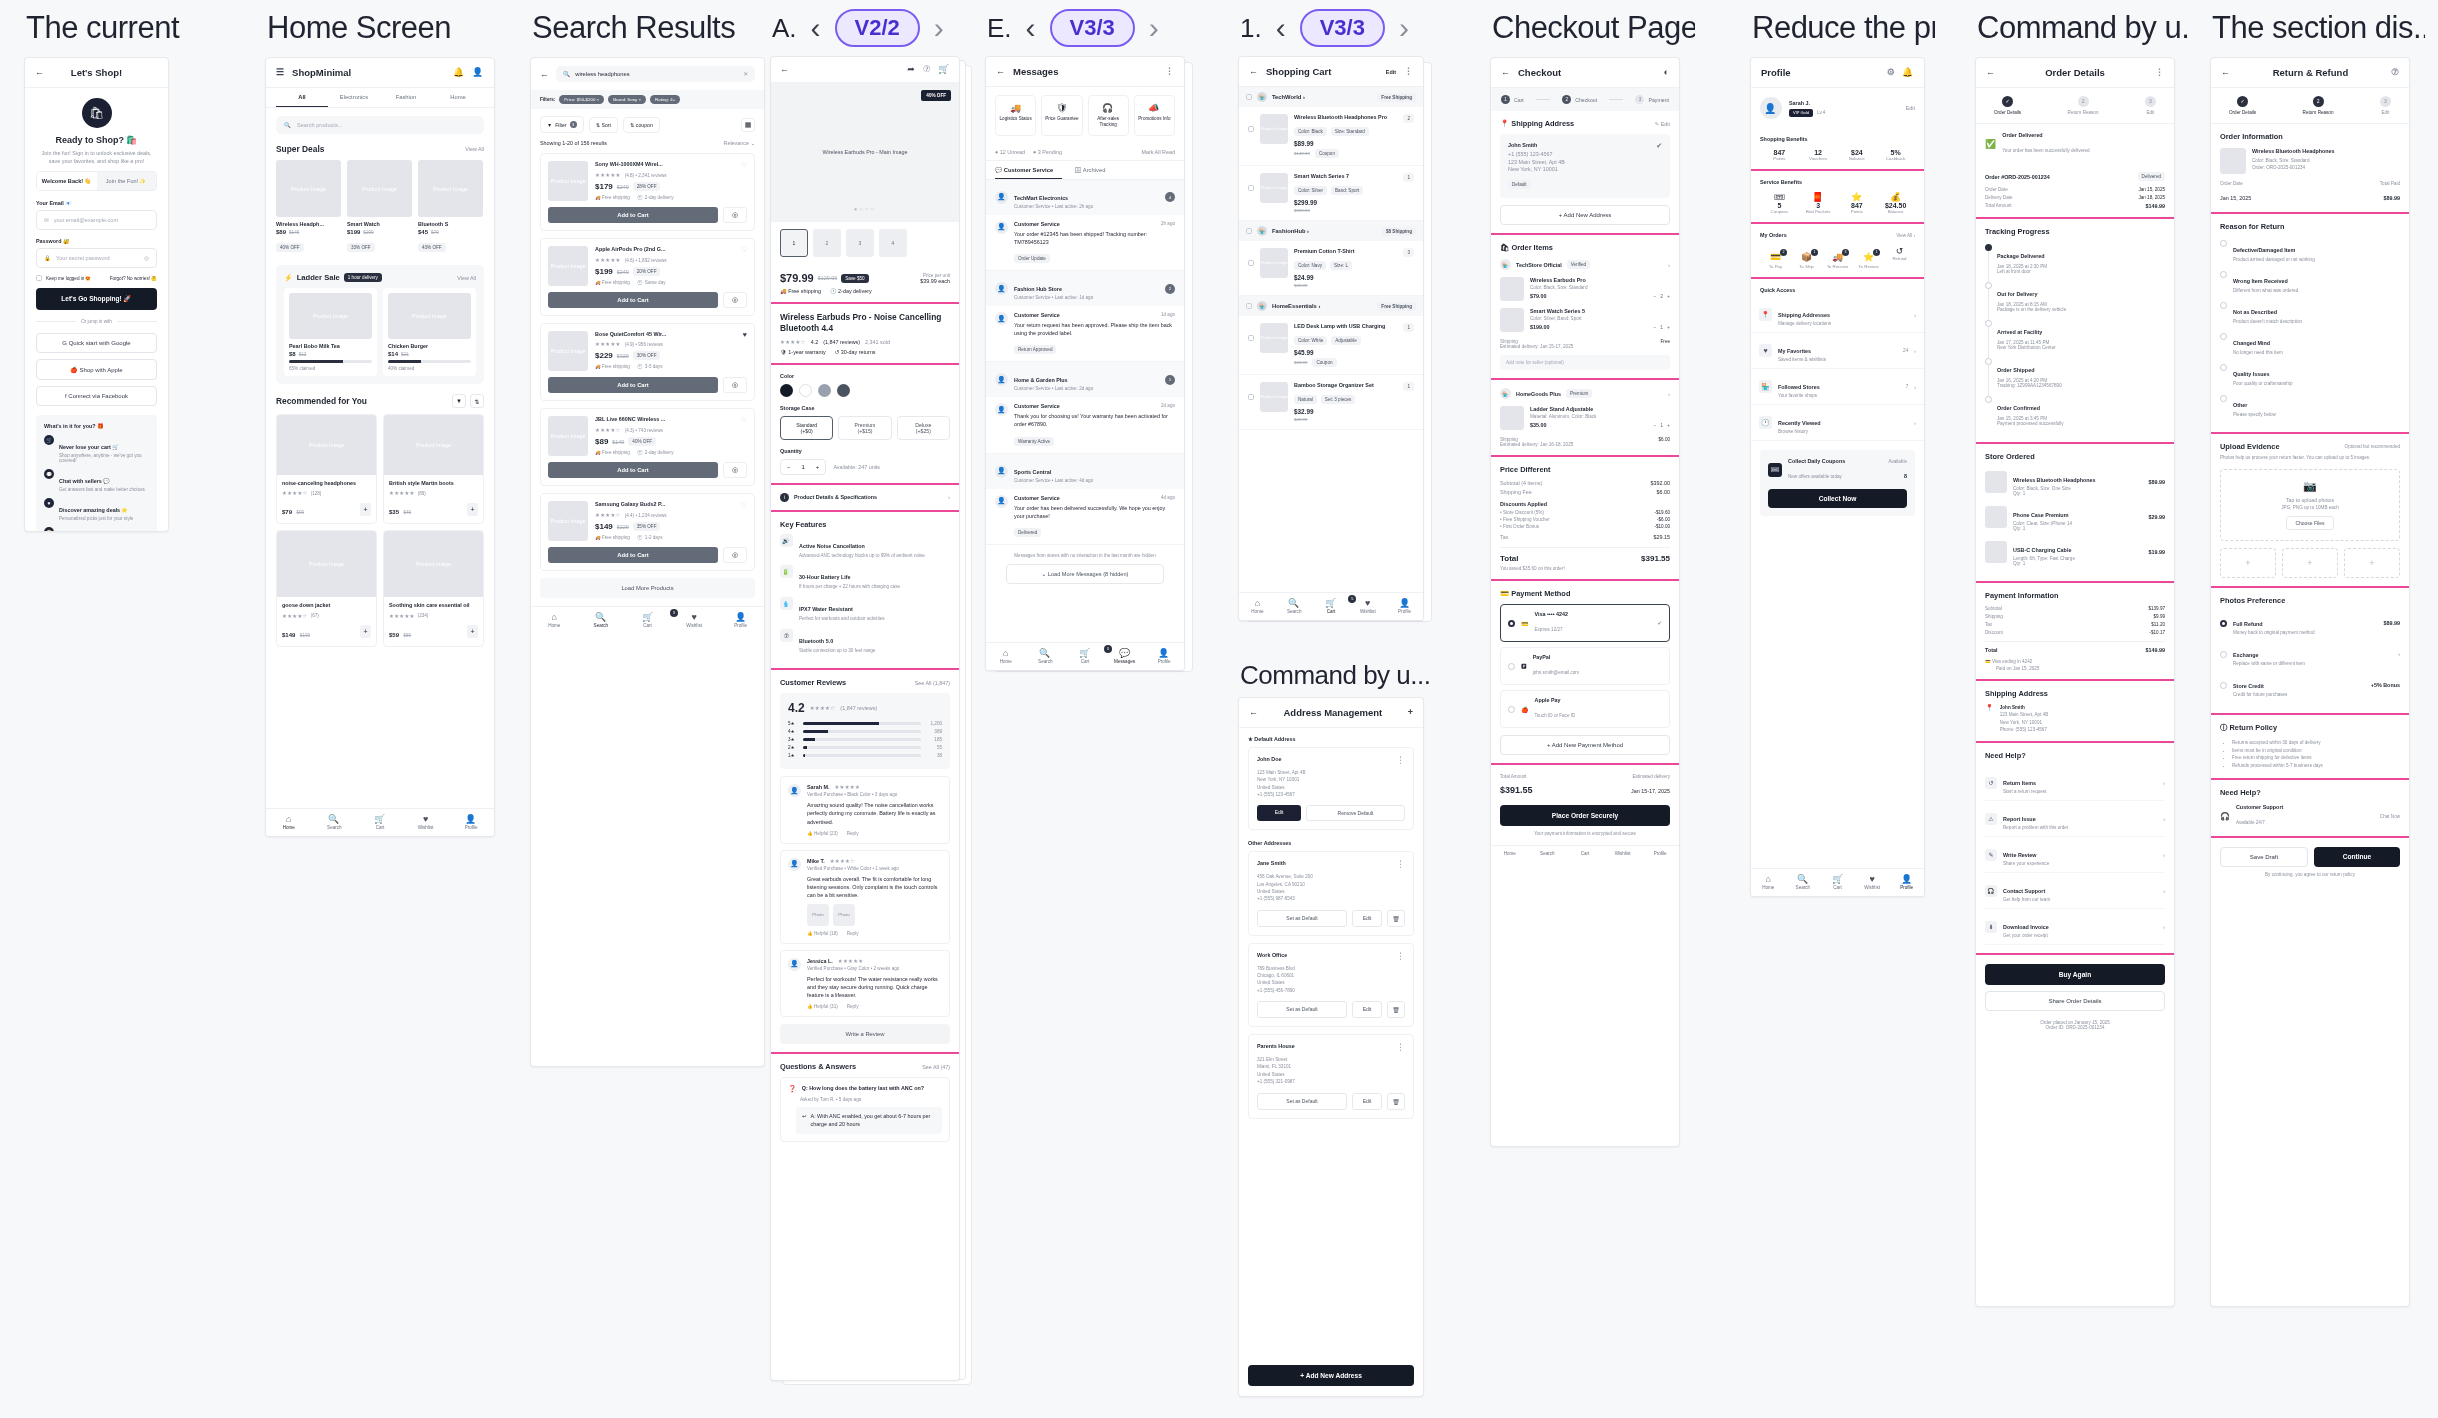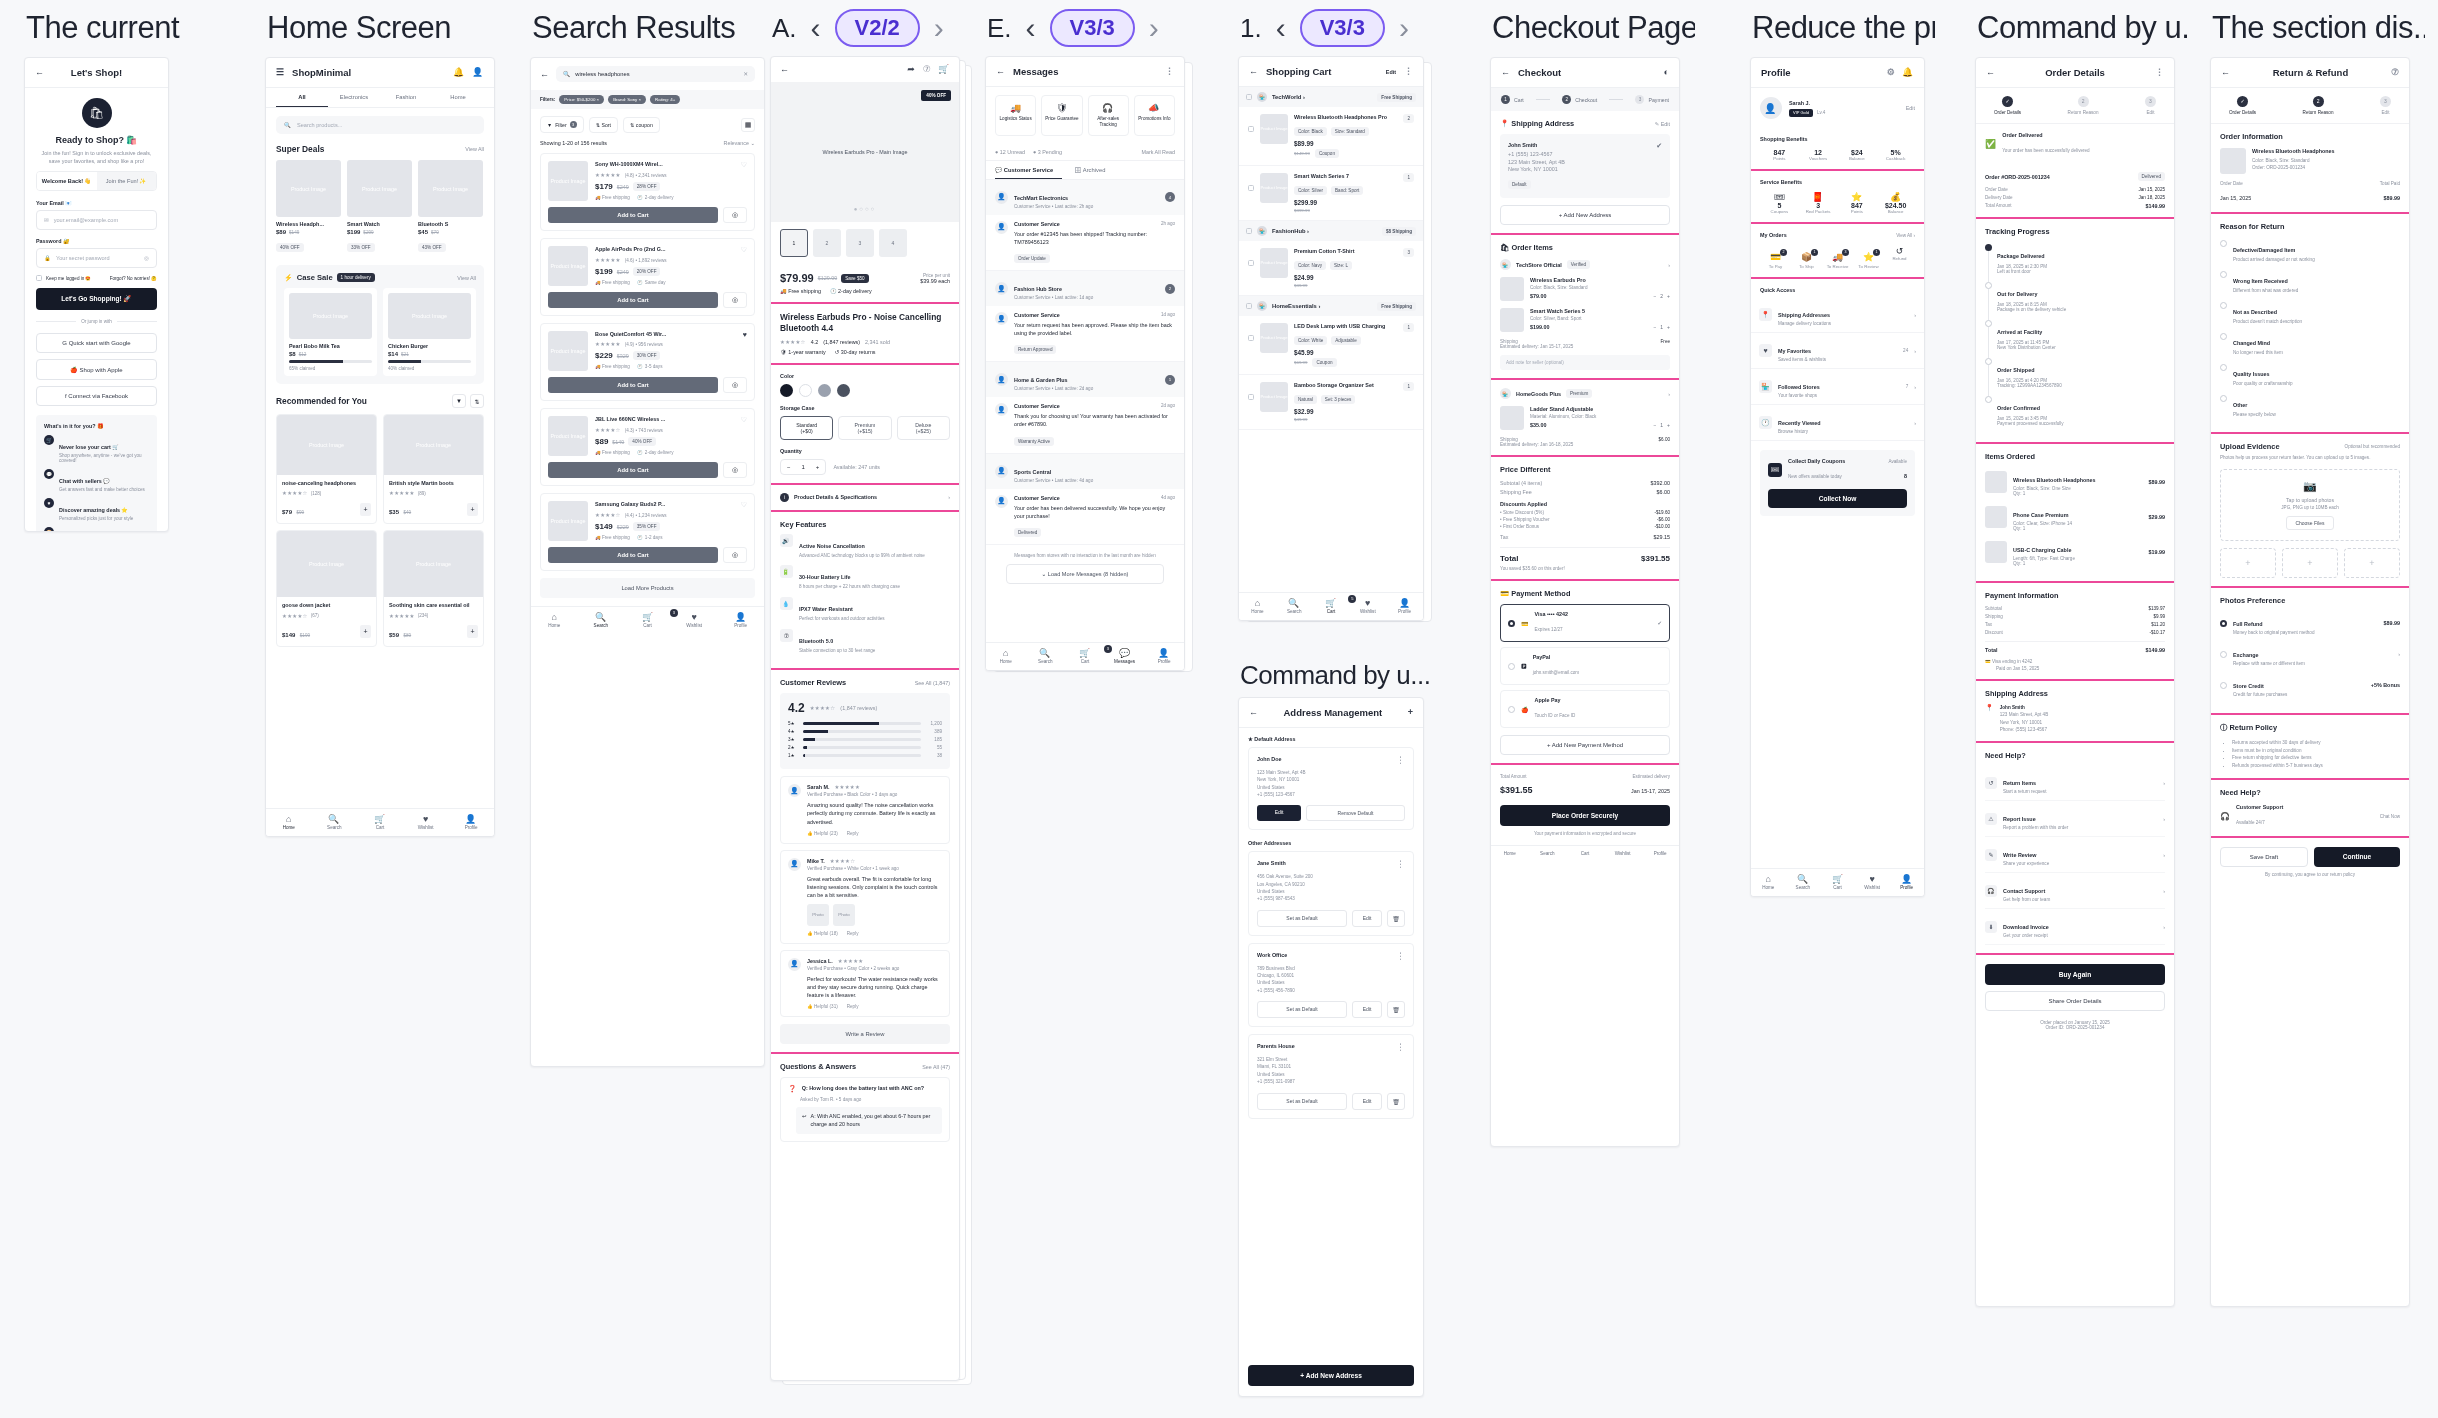--- a/index.html
+++ b/index.html
@@ -258,21 +258,21 @@
                 <span class="strike" style="font-size:4.6px">$79</span>
               </div>
           <div class="chip" style="margin-top:3px;">43% OFF</div>
         </div>
       </div>
     </div>
     <div style="background:#f6f7f9;margin:4px 10px;border-radius:5px;padding:8px;">
       <div class="row sp ac">
         <div class="row ac" style="gap:4px;">
           <span style="font-size:7px">⚡</span>
-          <span style="font-size:7.6px;font-weight:700;">Case Sale</span>
+          <span style="font-size:7.6px;font-weight:700;">Ladder Sale</span>
           <span class="chip dark">1 hour delivery</span>
         </div>
         <span class="tiny muted">View All</span>
       </div>
       <div class="row" style="gap:6px;margin-top:6px;">
         <div style="flex:1;background:#fff;border-radius:4px;padding:5px;">
           <div class="pimg" style="height:46px;">Product Image</div>
           <div class="tiny" style="margin-top:4px;font-weight:600;">Pearl Bobo Milk Tea</div>
           <div class="row ac" style="gap:3px;margin:2px 0 3px;">
                 <span style="font-size:6px;font-weight:700;">$8</span>
@@ -1528,21 +1528,21 @@
   <div class="xtiny muted" style="margin-top:2px;">Jan 16, 2025 at 4:20 PM</div>
   <div class="xtiny muted">Tracking: 1Z999AA1234567890</div></div>
             <div class="tl" style="padding-left: 12px; position: relative; padding-bottom: 8px;"><span class="dot o"></span>
   
   <b class="tiny">Order Confirmed</b>
   <div class="xtiny muted" style="margin-top:2px;">Jan 15, 2025 at 3:45 PM</div>
   <div class="xtiny muted">Payment processed successfully</div></div>
           </div>
     </div>
     <div class="sec">
-      <div class="sec-h">Items Ordered</div>
+      <div class="sec-h">Store Ordered</div>
       <div id="od-items" style="margin-top:7px;">
             <div style="display: flex; gap: 6px; margin-bottom: 7px; align-items: center;">
               <span class="pimg" style="width:22px;height:22px;flex:0 0 22px;"></span>
   <span style="flex:1;"><b class="tiny">Wireless Bluetooth Headphones</b>
   <div class="xtiny muted">Color: Black, Size: One Size</div>
   <div class="xtiny muted">Qty: 1</div></span>
   <span class="tiny" style="font-weight:700;">$89.99</span>
             </div>
             <div style="display: flex; gap: 6px; margin-bottom: 7px; align-items: center;">
               <span class="pimg" style="width:22px;height:22px;flex:0 0 22px;"></span>

